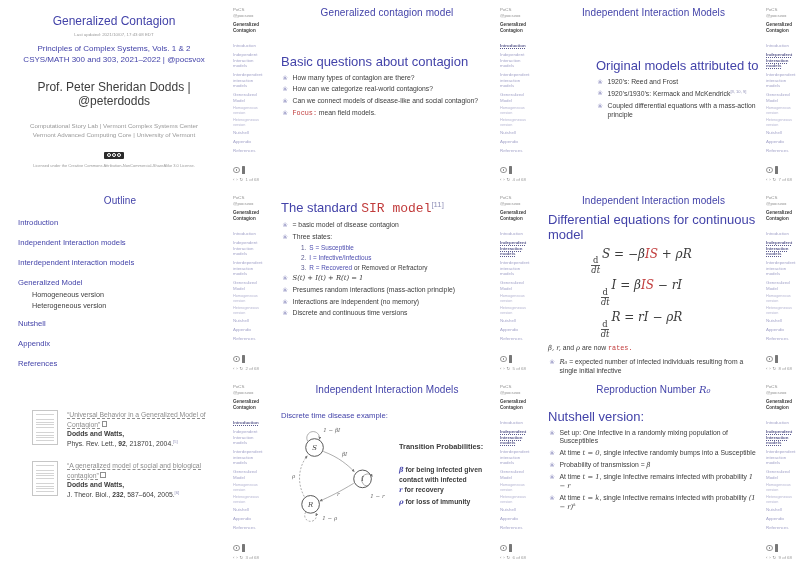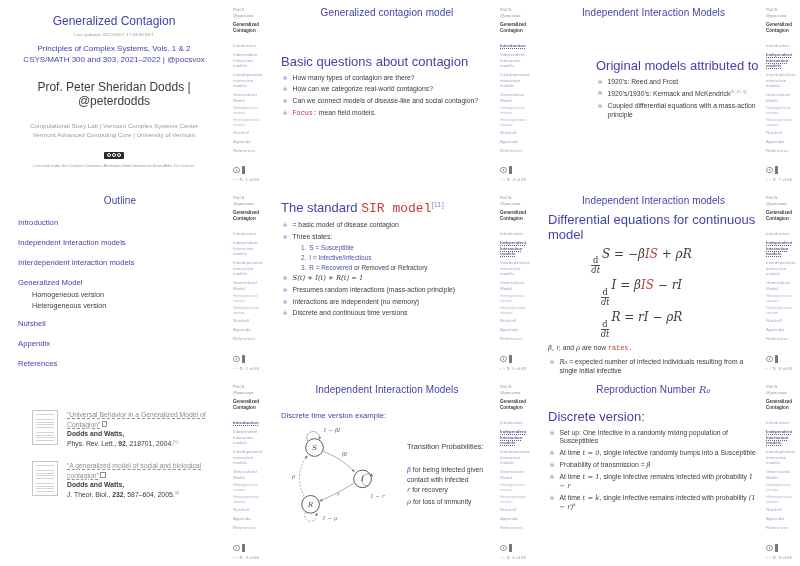--- a/index.html
+++ b/index.html
@@ -92,21 +92,21 @@
 
   
   .s8-subhead{color:var(--indigo);font-size:7.7px;margin-top:16px;}
   .s8-row{display:flex;margin-top:4px;}
   .automata{width:118px;height:98px;flex:0 0 118px;}
   .state{fill:none;stroke:#555;stroke-width:1;}
   .stateLbl{font-size:7px;fill:#444;text-anchor:middle;font-family:"DejaVu Serif",serif;font-style:italic;}
   .edge{fill:none;stroke:#888;stroke-width:.7;}
   .dash{stroke-dasharray:2 1.6;}
   .edgeLbl{font-size:5.6px;fill:#666;font-family:"DejaVu Serif",serif;font-style:italic;}
-  .trans{margin-left:8px;margin-top:18px;font-size:6.8px;color:var(--txt);width:102px;line-height:1.35;}
+  .trans{margin-left:0;margin-top:18px;font-size:6.8px;color:var(--txt);width:102px;line-height:1.35;font-weight:bold;}
   .trans-title{font-size:7.4px;margin-bottom:13px;}
   .segline{margin-bottom:1px;}
 </style>
 </head>
 <body>
 
 <div class="deck">
 
   <section class="slide" data-slide="0">
     <div class="main t-main">
@@ -514,21 +514,21 @@
         <span class="sb-arrows">‹ › ↻</span>
         <span class="sb-pageno">3 of 68</span>
       </div>
     </div>
   </aside>
 </section>
 
   <section class="slide" data-slide="7">
     <div class="main">
       <h1 class="slide-heading">Independent Interaction Models</h1>
-      <div class="s8-subhead">Discrete time version example:</div>
+      <div class="s8-subhead">Discrete time disease example:</div>
       <div class="s8-row">
         <svg class="automata" viewBox="0 0 112 100">
           <defs>
             <marker id="arr" viewBox="0 0 6 6" refX="5" refY="3" markerWidth="4.5" markerHeight="4.5" orient="auto">
               <path d="M0,0L6,3L0,6z" fill="#777"></path>
             </marker>
           </defs>
           <path class="edge" d="M 23,17.5 a 6.5,6.5 0 1 1 12,-2" marker-end="url(#arr)"></path>
           <path class="edge" d="M 39,28 C 55,34 64,42 70.5,48.5" marker-end="url(#arr)"></path>
           <path class="edge" d="M 85,63 a 6,6 0 1 1 4,-9.5" marker-end="url(#arr)"></path>
@@ -589,21 +589,21 @@
         <span class="sb-pageno">6 of 68</span>
       </div>
     </div>
   </aside>
 </section>
 
   <section class="slide" data-slide="8">
     <div class="main">
       <h1 class="slide-heading"><span>Reproduction Number </span><span class="sM">R₀</span></h1>
       <div class="blocks">
-          <div class="blk blk-subhead"><span>Discrete version:</span></div>
+          <div class="blk blk-subhead"><span>Nutshell version:</span></div>
           <div class="blk blk-bullet">
             <span class="bico">❀</span>
             <span class="btxt"><span>Set up: One Infective in a randomly mixing population of Susceptibles</span></span>
           </div>
           <div class="blk blk-bullet">
             <span class="bico">❀</span>
             <span class="btxt"><span>At time </span><span class="sM">t = 0</span><span>, single infective randomly bumps into a Susceptible</span></span>
           </div>
           <div class="blk blk-bullet">
             <span class="bico">❀</span>

